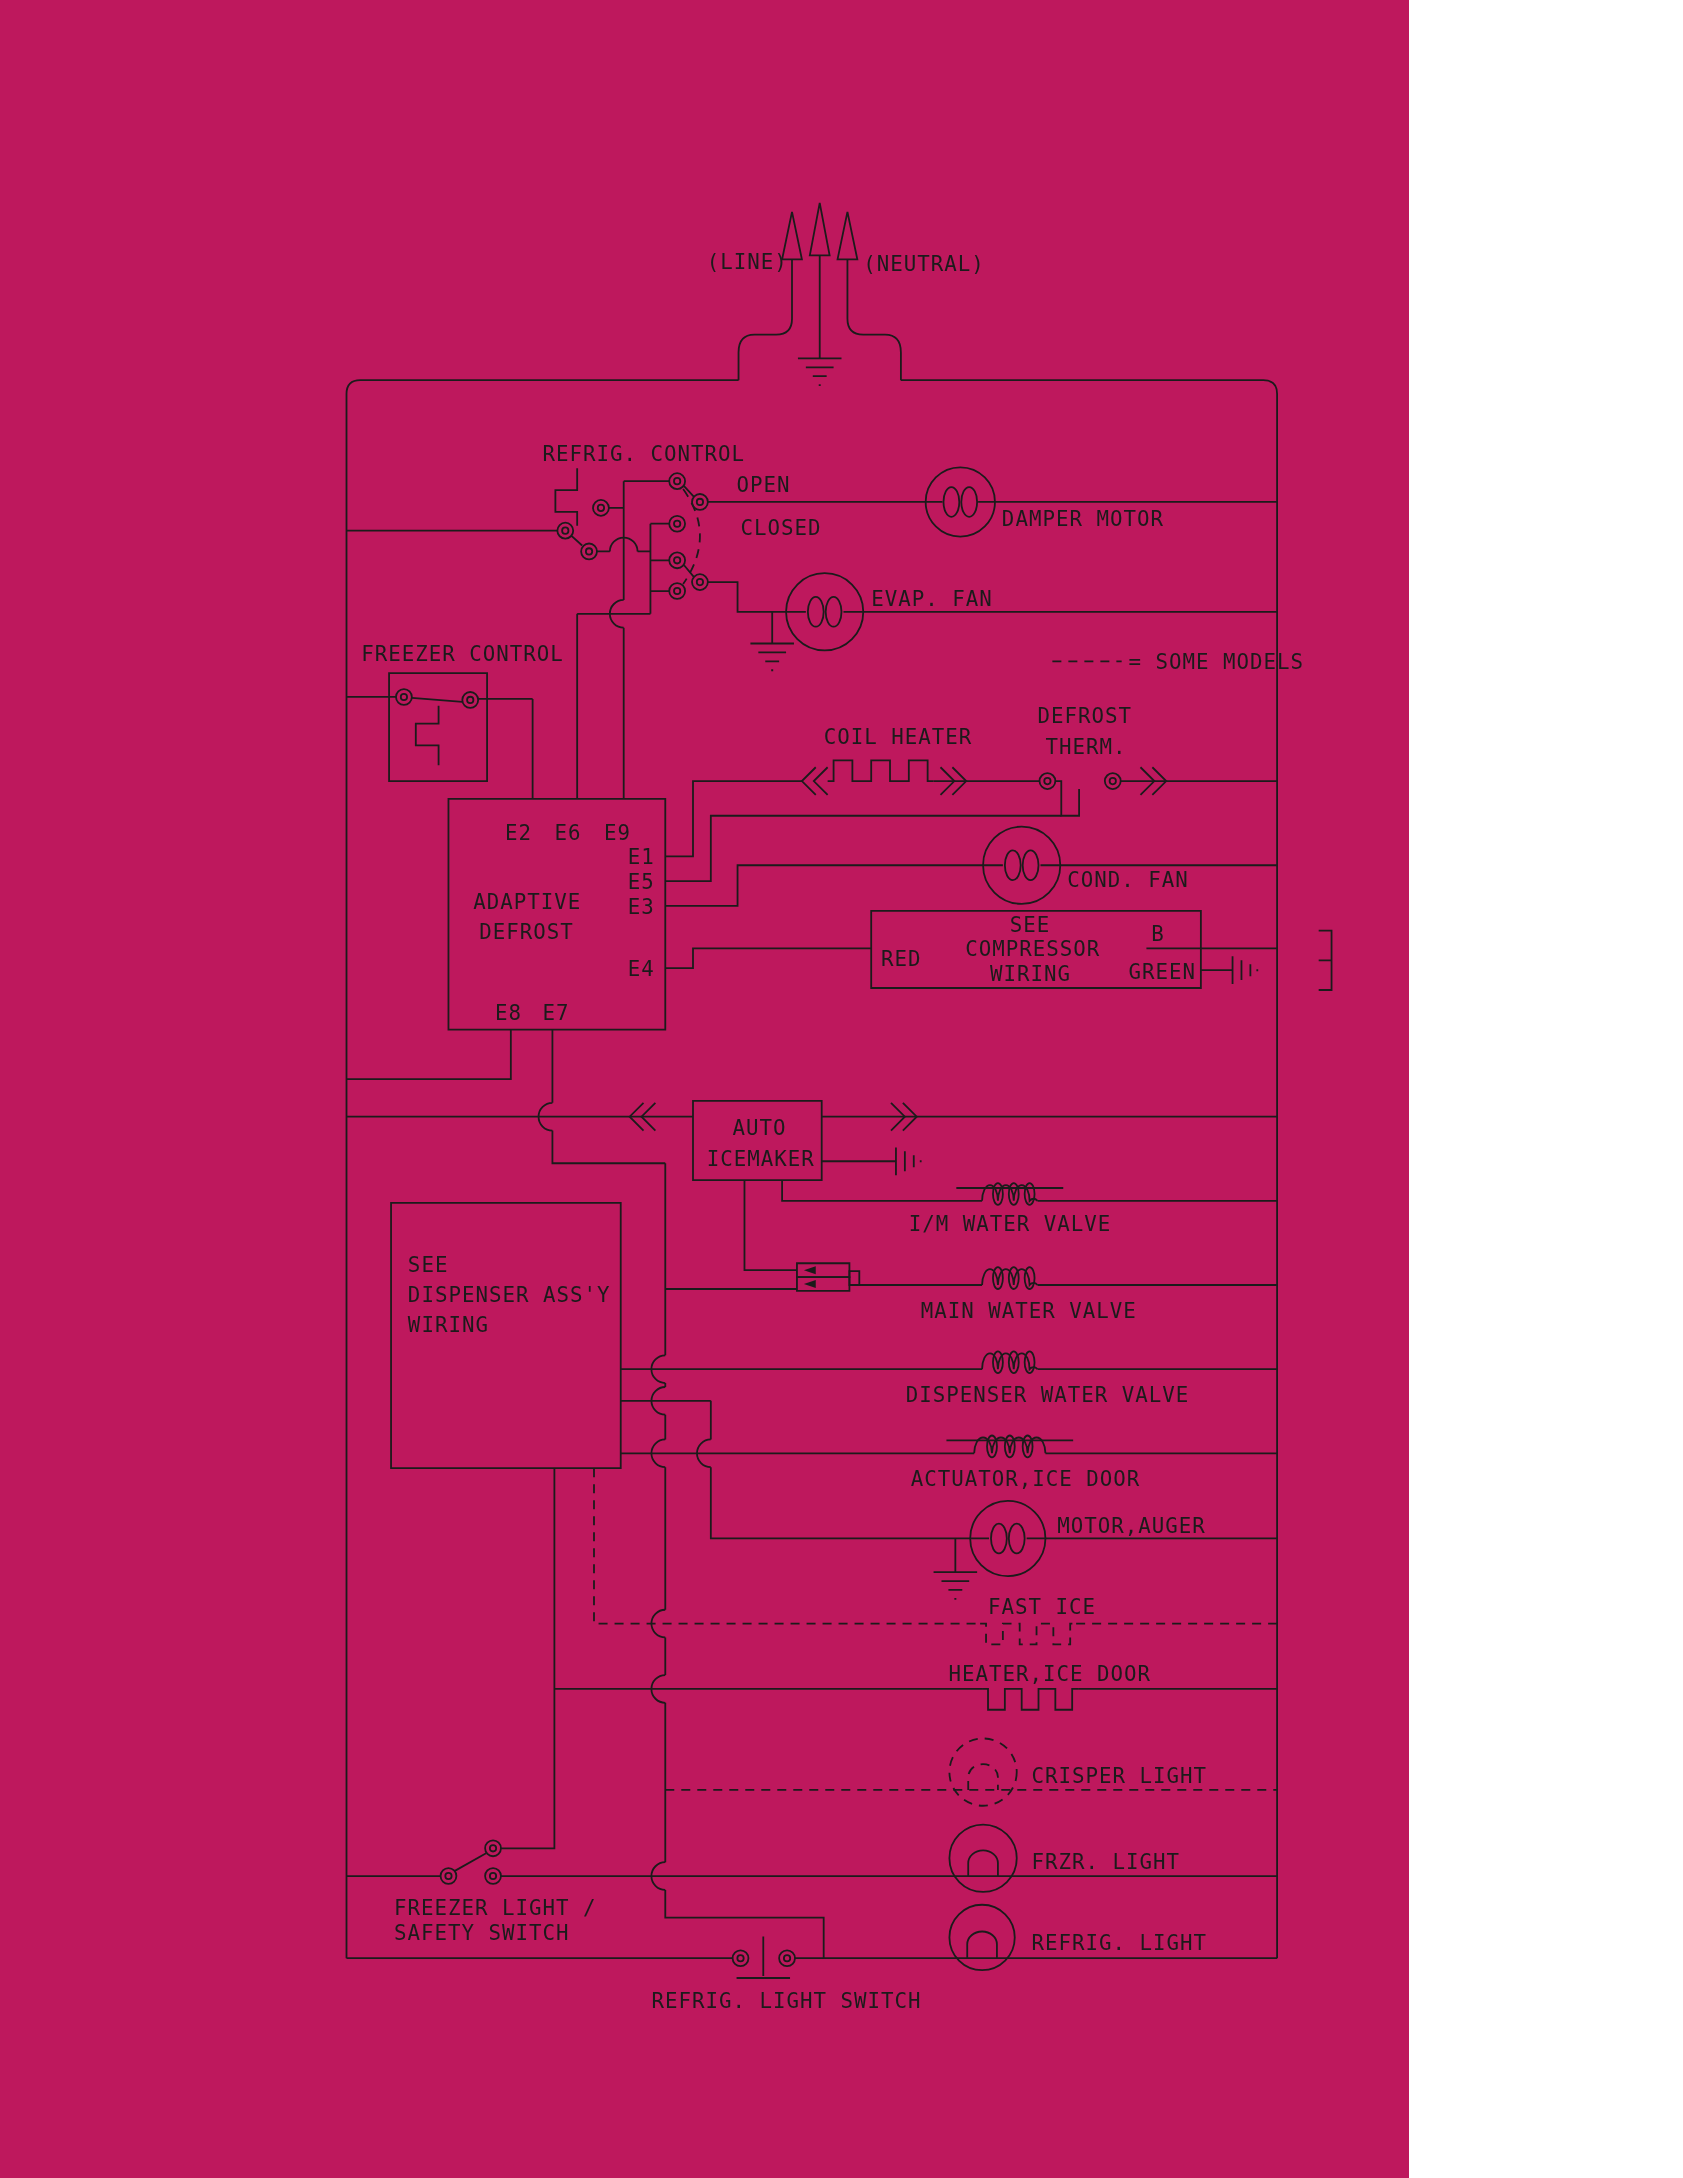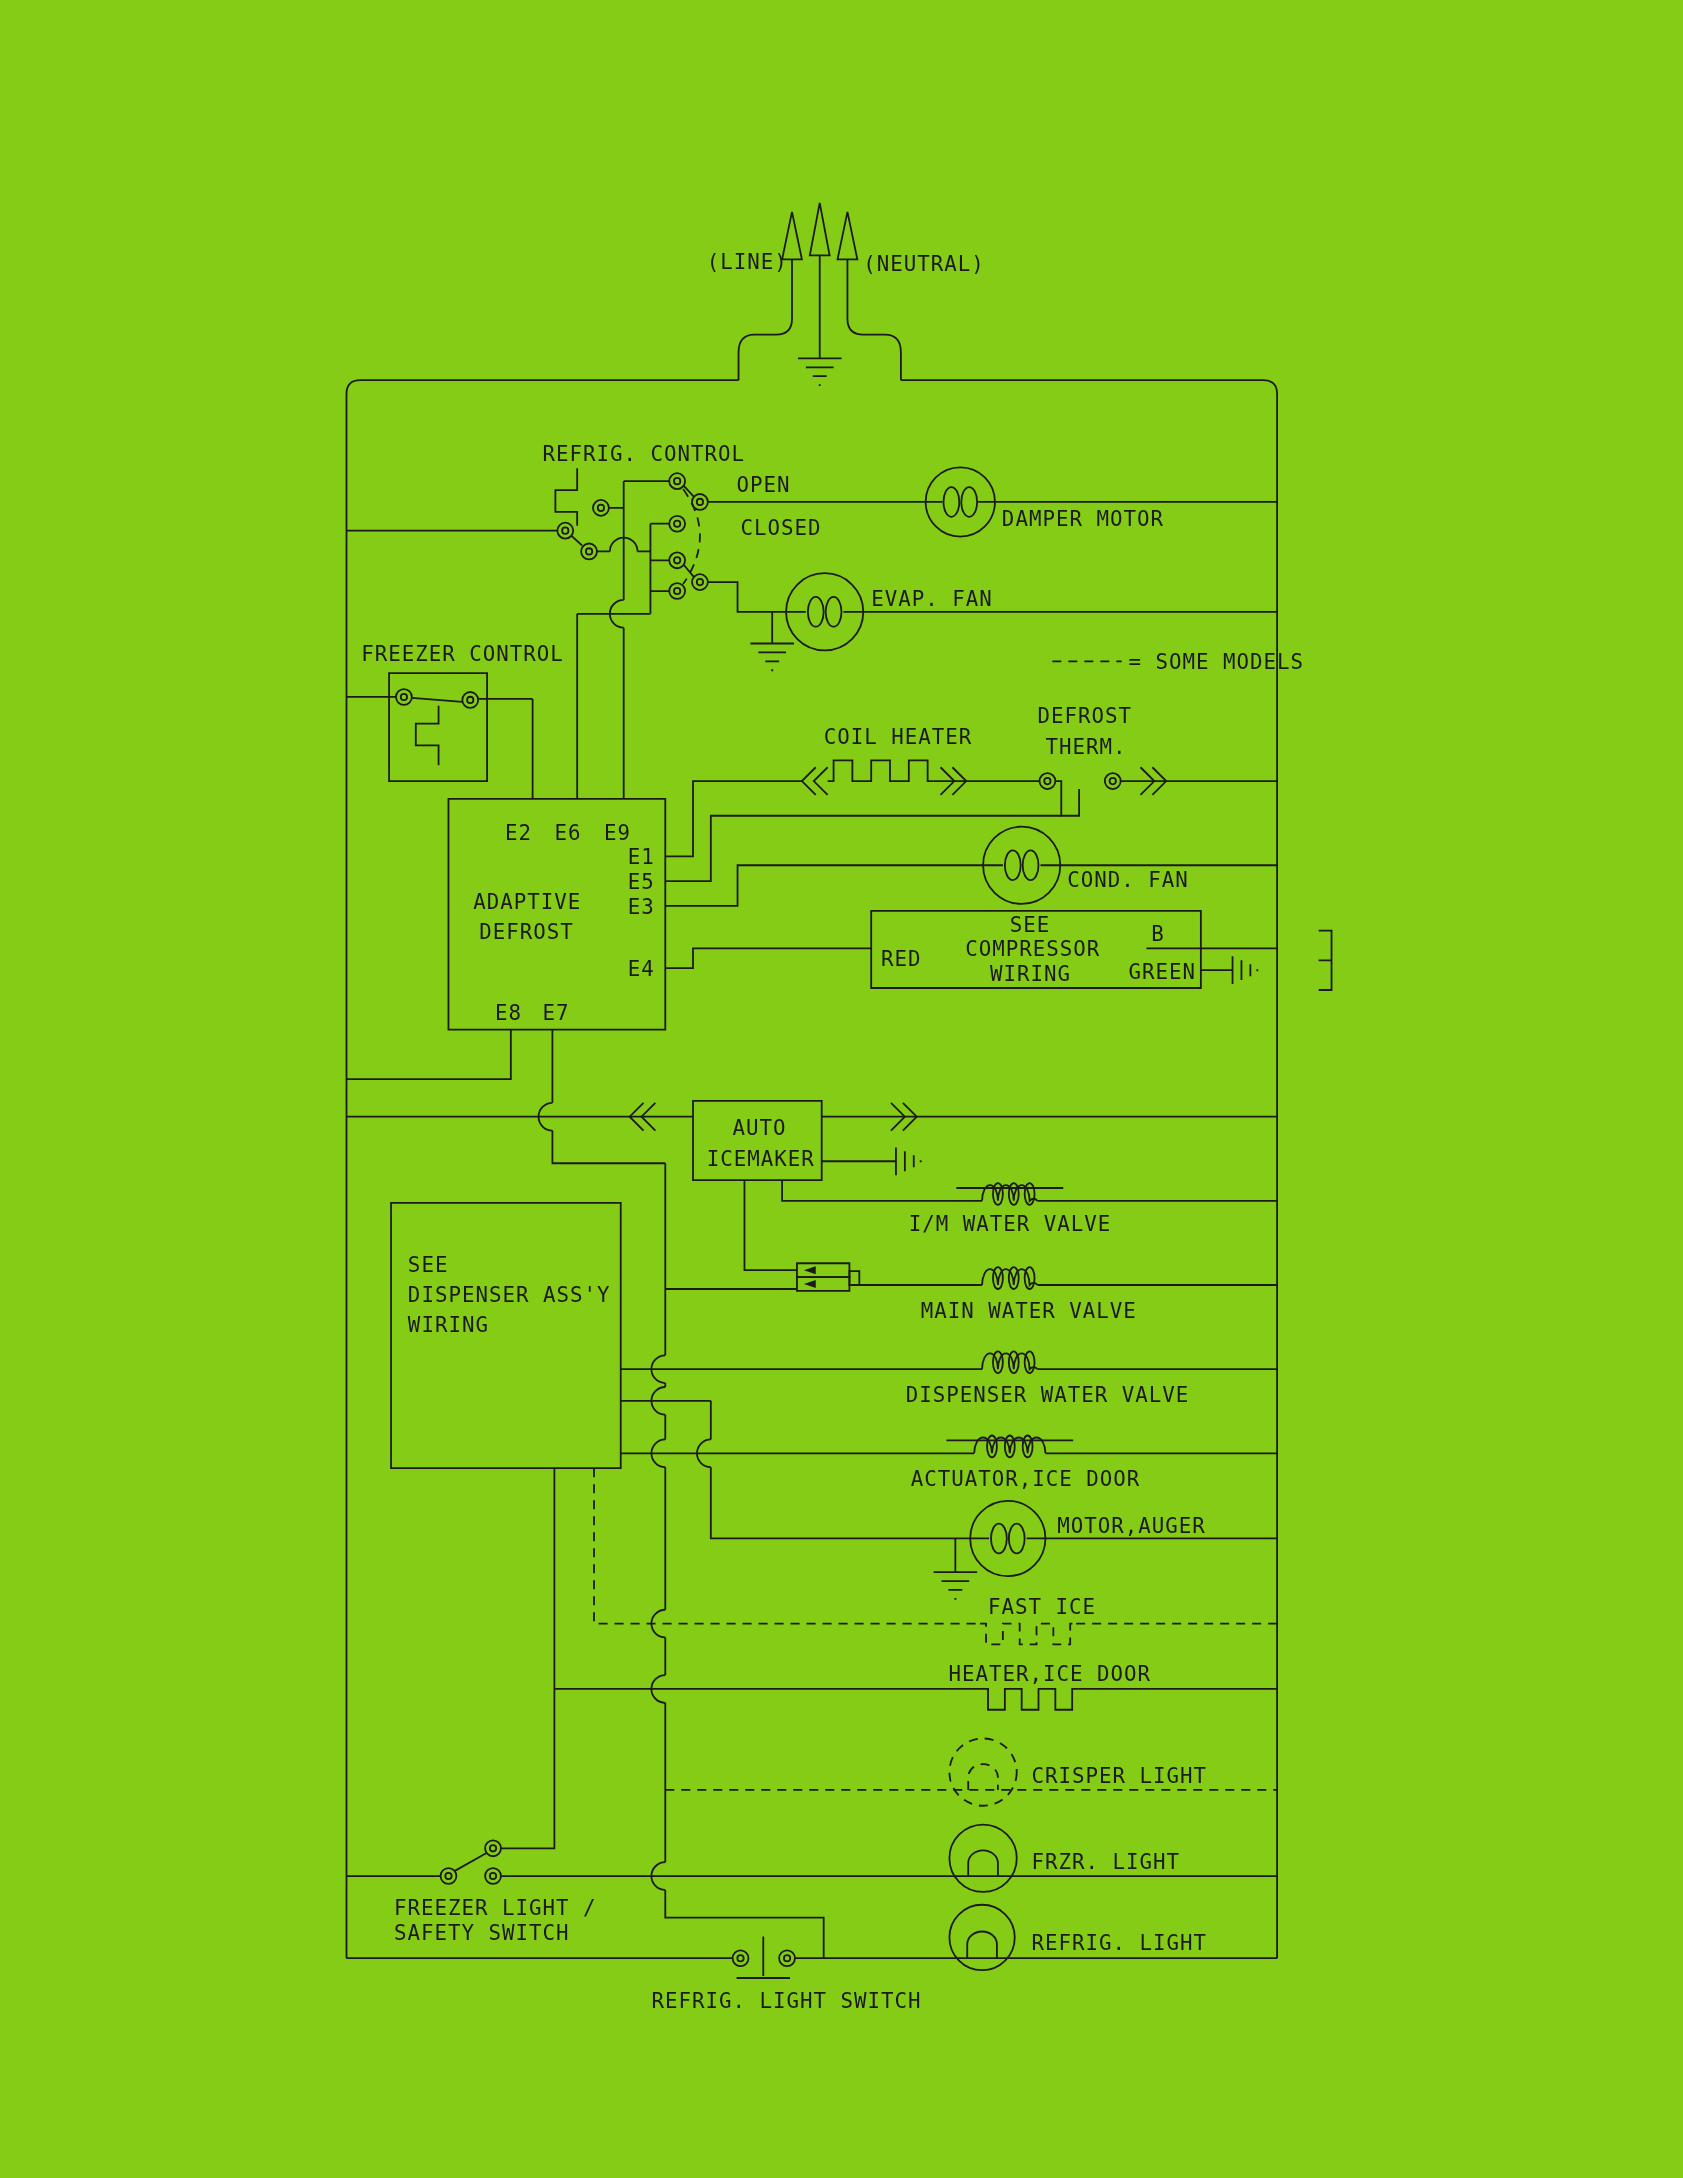--- a/index.html
+++ b/index.html
@@ -1,16 +1,16 @@
 <!DOCTYPE html>
 <html><head>
 <meta charset="utf-8">
 <style>
   html,body{margin:0;padding:0;background:#ffffff;}
-  .page{position:relative;width:1683px;height:2178px;background:#84cc16;font-family:"DejaVu Sans Mono", monospace;}
+  .page{position:relative;width:1409px;height:2178px;background:#be185d;font-family:"DejaVu Sans Mono", monospace;}
   svg{position:absolute;left:0;top:0;}
   svg text{font-family:"DejaVu Sans Mono", monospace;font-size:21px;fill:#1b1b1b;letter-spacing:1px;white-space:pre;}
   svg .sm{font-size:21px;}
   path,circle,ellipse,rect,line{vector-effect:non-scaling-stroke;}
   .w{fill:none;stroke:#1b1b1b;stroke-width:1.8;}
   .wd{fill:none;stroke:#1b1b1b;stroke-width:1.8;stroke-dasharray:9 7;}
   .fillblk{fill:#1b1b1b;stroke:none;}
 </style>
 </head>
 <body>

